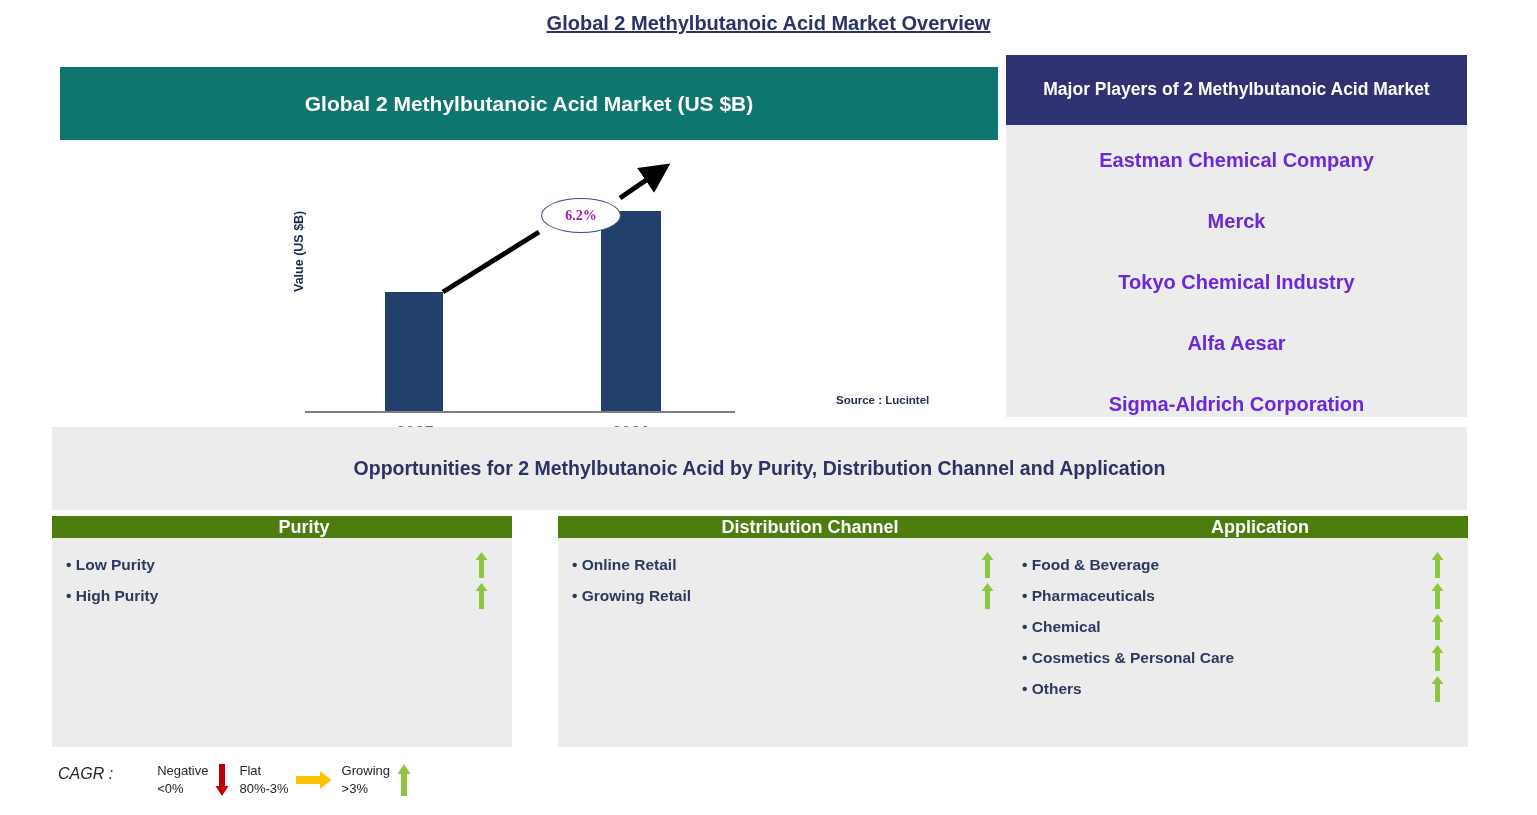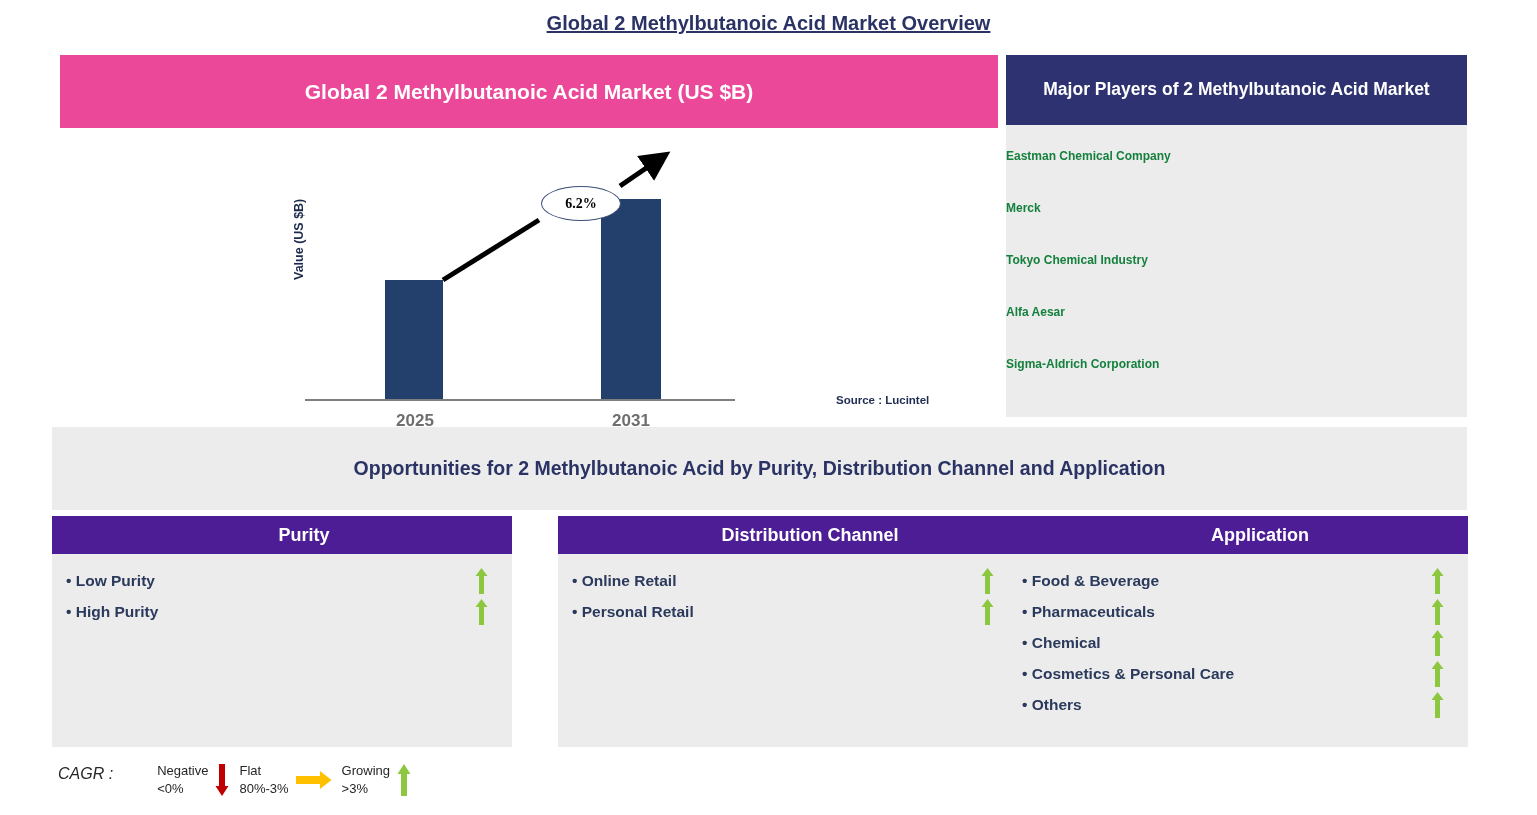--- a/index.html
+++ b/index.html
@@ -26,27 +26,28 @@
   }
 
   
   .chart-panel {
     position: absolute;
     left: 60px; top: 55px;
     width: 938px; height: 362px;
   }
   .chart-header {
     height: 73px;
-    background: #ec4899;
+    background: #0f766e;
     color: #ffffff;
     display: flex;
     align-items: center;
     justify-content: center;
     font-size: 21px;
     font-weight: bold;
+    margin-top: 12px;
   }
   .chart-body {
     position: relative;
     height: 289px;
     background: #ffffff;
   }
   .y-axis-label {
     position: absolute;
     left: 232px; top: 152px;
     transform: rotate(-90deg);
@@ -92,21 +93,21 @@
     width: 78px; height: 33px;
     border: 1.4px solid #3D4E78;
     border-radius: 50%;
     background: #ffffff;
     display: flex;
     align-items: center;
     justify-content: center;
     font-family: "Liberation Serif", serif;
     font-size: 14px;
     font-weight: bold;
-    color: #000000;
+    color: #a21caf;
   }
   .source-note {
     position: absolute;
     left: 836px; top: 394px;
     font-size: 11.5px;
     font-weight: bold;
     color: #1F2D52;
   }
 
   
@@ -127,24 +128,24 @@
     font-size: 17.5px;
     font-weight: bold;
     line-height: 1.25;
     padding: 12px 12px;
     box-sizing: border-box;
   }
   .players-list {
     padding-top: 24px;
   }
   .player-item {
-    text-align: left;
-    font-size: 12px;
-    font-weight: bold;
-    color: #15803d;
+    text-align: center;
+    font-size: 20px;
+    font-weight: bold;
+    color: #6d28d9;
     margin-bottom: 38px;
   }
 
   
   .opportunities-banner {
     position: absolute;
     left: 52px; top: 427px;
     width: 1415px; height: 83px;
     background: #ECECEC;
     display: flex;
@@ -162,22 +163,22 @@
     position: absolute;
     top: 516px;
     width: 460px;
     height: 231px;
     background: #ECECEC;
   }
   .segment-purity  { left: 52px; }
   .segment-channel { left: 558px; }
   .segment-app     { left: 1008px; }
   .segment-header {
-    height: 38px;
-    background: #4c1d95;
+    height: 22px;
+    background: #4d7c0f;
     color: #ffffff;
     display: flex;
     align-items: center;
     justify-content: center;
     font-size: 18px;
     font-weight: bold;
     padding-left: 44px;
   }
   .segment-list {
     padding: 11px 0 0 0;
@@ -307,21 +308,21 @@
   <div class="segment-list">
     <div class="segment-row">
       <span class="label">• Online Retail</span>
       <span class="arrow-up-green">
         <svg width="13" height="26" viewBox="0 0 13 26">
             <path d="M6.5 0 L12.5 8 L9 8 L9 26 L4 26 L4 8 L0.5 8 Z" fill="#8DC63F"></path>
           </svg>
       </span>
     </div>
     <div class="segment-row">
-      <span class="label">• Personal Retail</span>
+      <span class="label">• Growing Retail</span>
       <span class="arrow-up-green">
         <svg width="13" height="26" viewBox="0 0 13 26">
             <path d="M6.5 0 L12.5 8 L9 8 L9 26 L4 26 L4 8 L0.5 8 Z" fill="#8DC63F"></path>
           </svg>
       </span>
     </div>
   </div>
 </div>
 
 <div class="segment segment-app">

